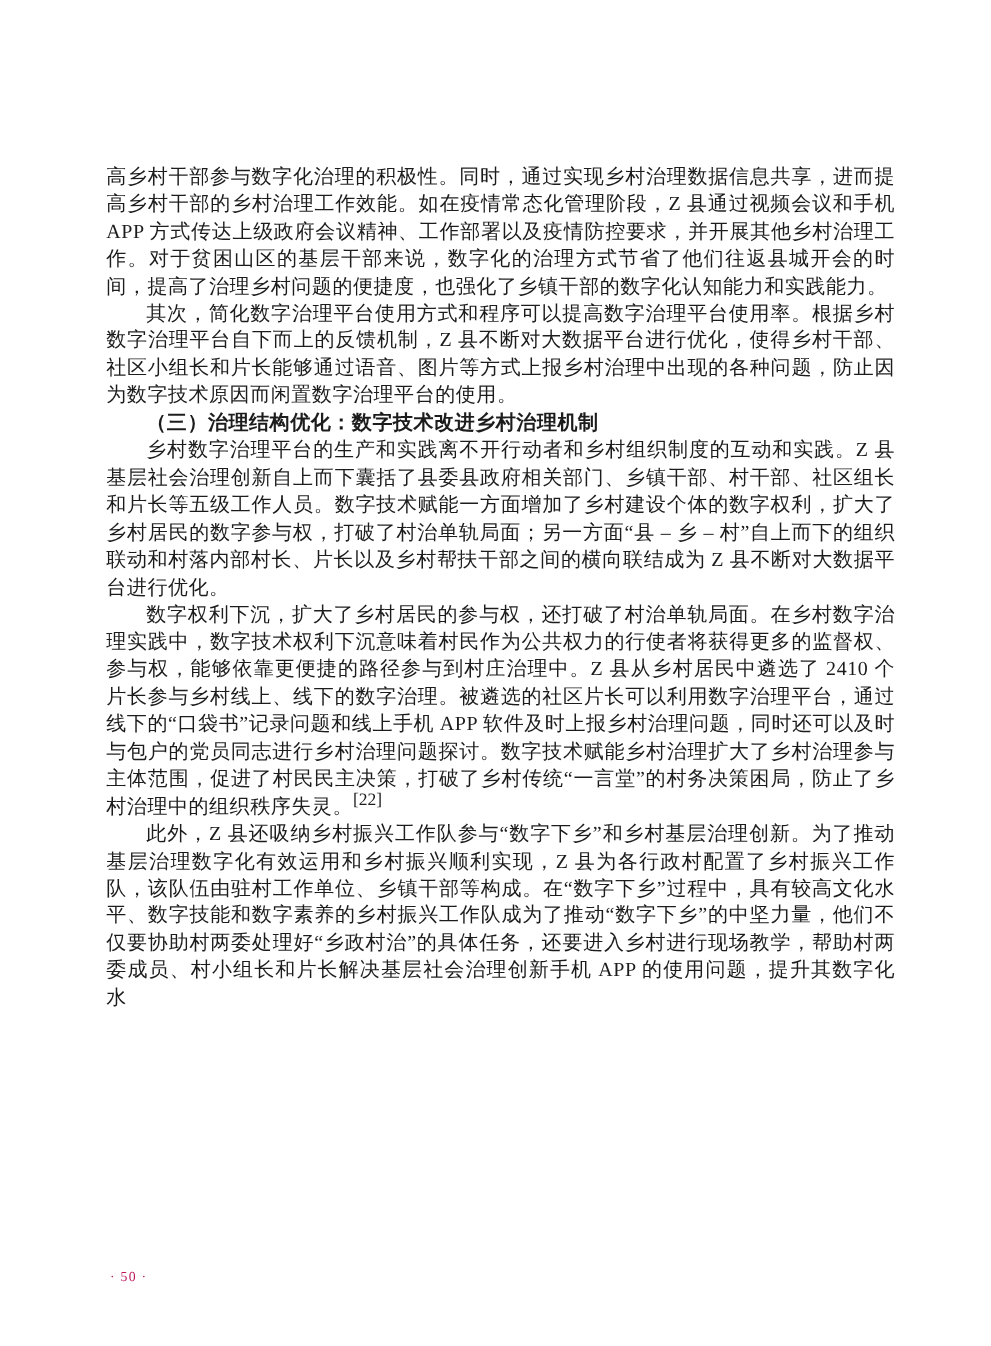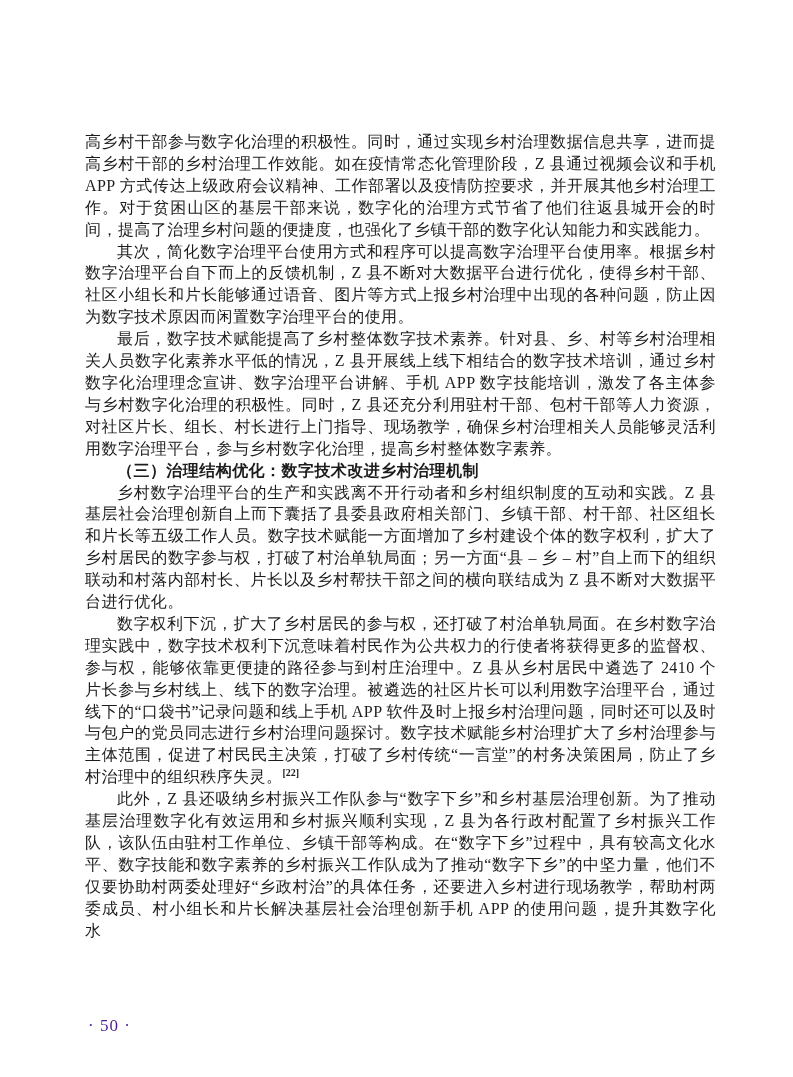--- a/index.html
+++ b/index.html
@@ -37,47 +37,45 @@
     padding: 0;
     text-indent: 2em;
   }
   .textblock p.noindent {
     text-indent: 0;
   }
   .textblock p.heading {
     font-weight: bold;
   }
   sup.fnote {
-    font-size: 10px;
+    font-size: 14px;
     line-height: 0;
     vertical-align: super;
     letter-spacing: 0;
-    font-weight: bold;
   }
   .pagenum {
     position: absolute;
     left: 88px;
     top: 1016px;
-    font-size: 17px;
+    font-size: 11px;
     letter-spacing: 1px;
-    color: #4c1d95;
+    color: #be185d;
   }
 </style>
 </head>
 <body>
 
 <div class="page">
 
   <div class="textblock">
 
     <p class="noindent">高乡村干部参与数字化治理的积极性。同时，通过实现乡村治理数据信息共享，进而提高乡村干部的乡村治理工作效能。如在疫情常态化管理阶段，Z 县通过视频会议和手机 APP 方式传达上级政府会议精神、工作部署以及疫情防控要求，并开展其他乡村治理工作。对于贫困山区的基层干部来说，数字化的治理方式节省了他们往返县城开会的时间，提高了治理乡村问题的便捷度，也强化了乡镇干部的数字化认知能力和实践能力。</p>
 
     <p>其次，简化数字治理平台使用方式和程序可以提高数字治理平台使用率。根据乡村数字治理平台自下而上的反馈机制，Z 县不断对大数据平台进行优化，使得乡村干部、社区小组长和片长能够通过语音、图片等方式上报乡村治理中出现的各种问题，防止因为数字技术原因而闲置数字治理平台的使用。</p>
 
-    <p>最后，数字技术赋能提高了乡村整体数字技术素养。针对县、乡、村等乡村治理相关人员数字化素养水平低的情况，Z 县开展线上线下相结合的数字技术培训，通过乡村数字化治理理念宣讲、数字治理平台讲解、手机 APP 数字技能培训，激发了各主体参与乡村数字化治理的积极性。同时，Z 县还充分利用驻村干部、包村干部等人力资源，对社区片长、组长、村长进行上门指导、现场教学，确保乡村治理相关人员能够灵活利用数字治理平台，参与乡村数字化治理，提高乡村整体数字素养。</p>
 
     <p class="heading">（三）治理结构优化：数字技术改进乡村治理机制</p>
 
     <p>乡村数字治理平台的生产和实践离不开行动者和乡村组织制度的互动和实践。Z 县基层社会治理创新自上而下囊括了县委县政府相关部门、乡镇干部、村干部、社区组长和片长等五级工作人员。数字技术赋能一方面增加了乡村建设个体的数字权利，扩大了乡村居民的数字参与权，打破了村治单轨局面；另一方面“县 – 乡 – 村”自上而下的组织联动和村落内部村长、片长以及乡村帮扶干部之间的横向联结成为 Z 县不断对大数据平台进行优化。</p>
 
     <p>
       <span>数字权利下沉，扩大了乡村居民的参与权，还打破了村治单轨局面。在乡村数字治理实践中，数字技术权利下沉意味着村民作为公共权力的行使者将获得更多的监督权、参与权，能够依靠更便捷的路径参与到村庄治理中。Z 县从乡村居民中遴选了 2410 个片长参与乡村线上、线下的数字治理。被遴选的社区片长可以利用数字治理平台，通过线下的“口袋书”记录问题和线上手机 APP 软件及时上报乡村治理问题，同时还可以及时与包户的党员同志进行乡村治理问题探讨。数字技术赋能乡村治理扩大了乡村治理参与主体范围，促进了村民民主决策，打破了乡村传统“一言堂”的村务决策困局，防止了乡村治理中的组织秩序失灵。</span><sup class="fnote">[22]</sup>
     </p>
 
 

